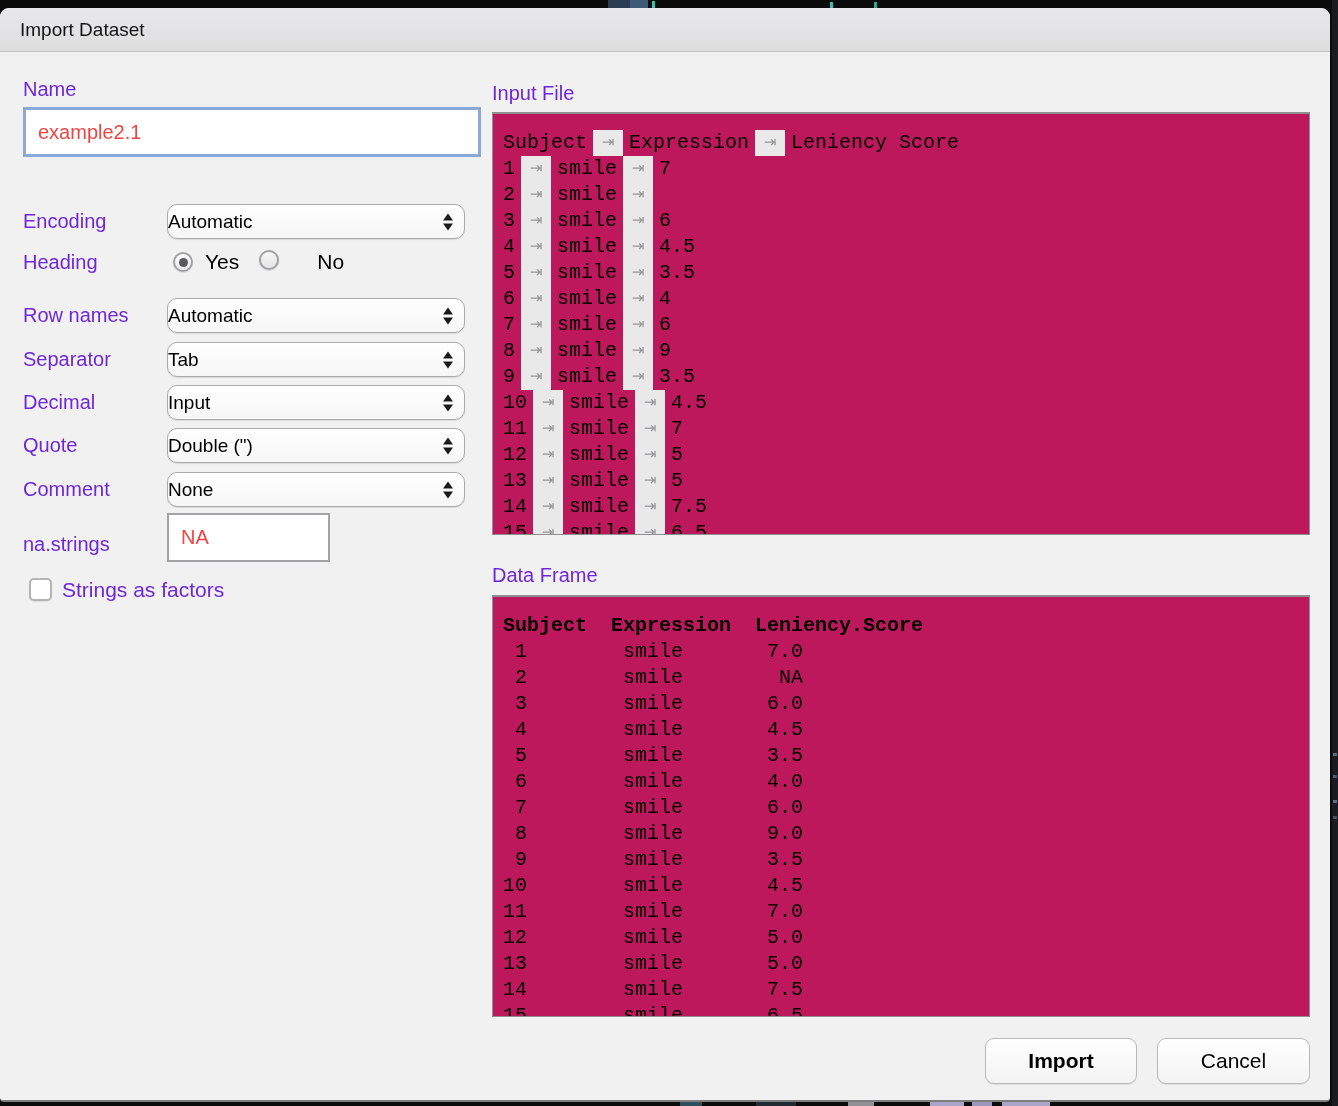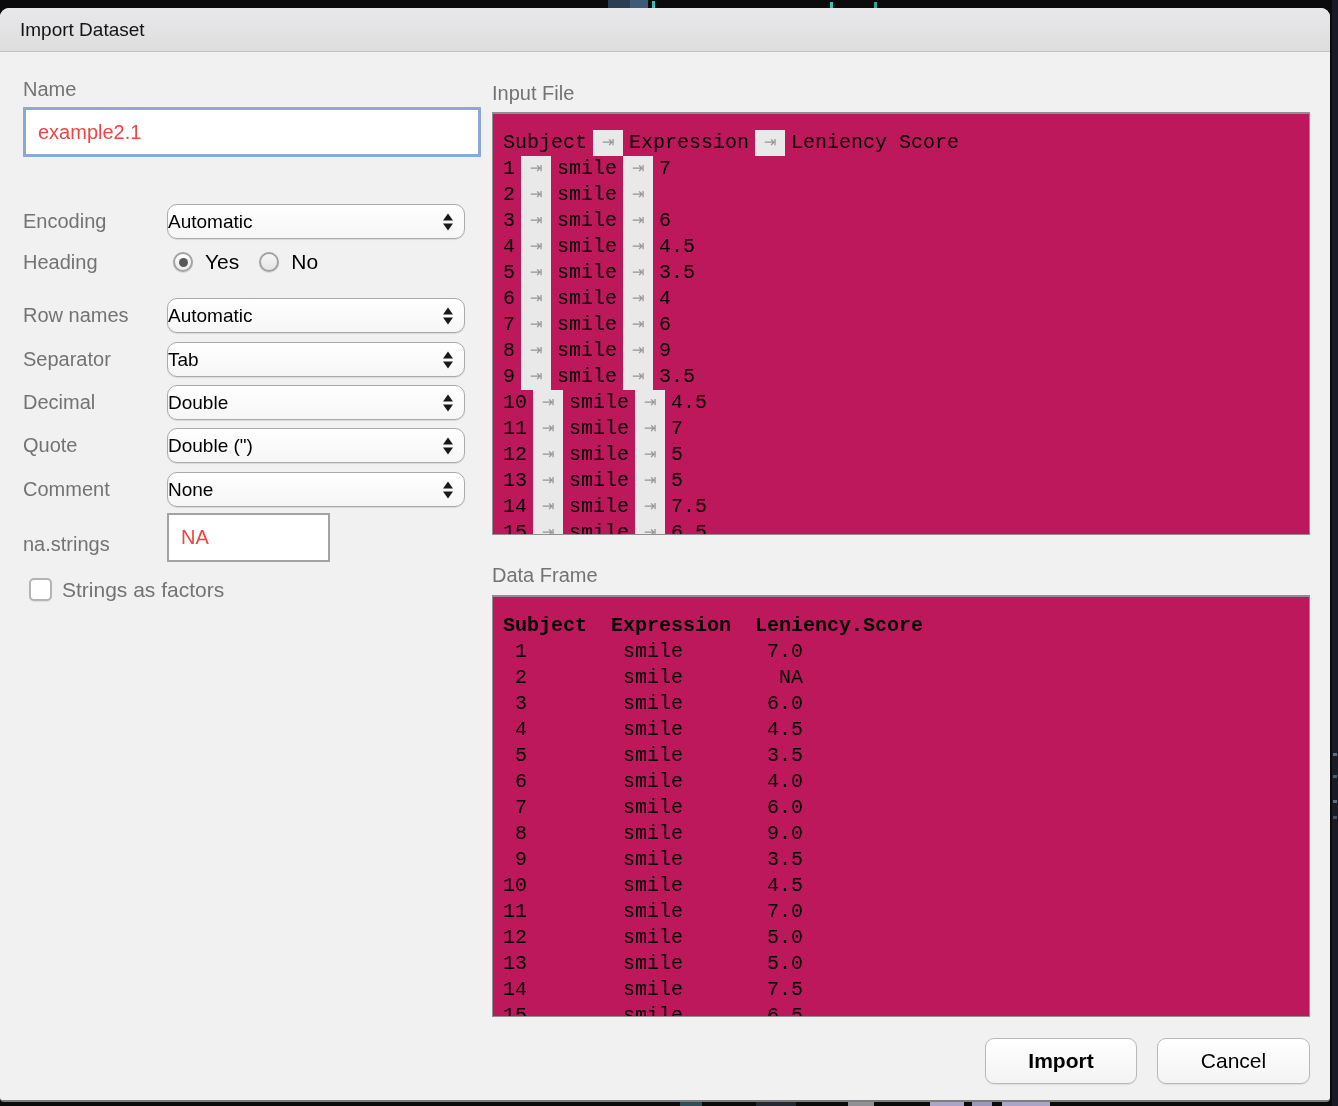--- a/index.html
+++ b/index.html
@@ -15,21 +15,21 @@
     background:#f1f1f2; border-radius:9px 9px 4px 4px;
     border-bottom:2px solid #7e7e7e; overflow:hidden;
   }
   .titlebar {
     position:absolute; left:0; top:0; width:100%; height:44px;
     background:linear-gradient(#e8e8ea,#dededf);
     border-bottom:1px solid #c2c2c4;
     display:flex; align-items:center; padding-left:20px;
     font-size:19px; color:#141414;
   }
-  .lbl { position:absolute; font-size:20px; color:#737373; white-space:nowrap; }
+  .lbl { position:absolute; font-size:20px; color:#6d28d9; white-space:nowrap; }
   .row-lbl { left:23px; height:35px; line-height:35px; }
   .select {
     position:absolute; left:167px; width:298px; height:35px;
     background:linear-gradient(#ffffff,#f6f6f7);
     border:1px solid #aaaaac; border-radius:10px;
     box-shadow:0 1px 1px rgba(0,0,0,0.10);
     font-size:19px; display:flex; align-items:center; 
   }
   .arrows { position:absolute; right:11px; top:50%; transform:translateY(-50%); display:flex; flex-direction:column; gap:3px; }
   .arrows .up   { width:0; height:0; border-left:5px solid transparent; border-right:5px solid transparent; border-bottom:7px solid #1a1a1a; }
@@ -116,21 +116,21 @@
           <span class="down"></span>
         </span>
     </div>
 
     <div class="lbl row-lbl" style="top:240px;height:28px;line-height:28px;">Heading</div>
     <div class="radio-group" style="left:173px;top:240px;height:28px;">
       <span style="display:flex;align-items:center;">
         <span class="radio on"></span>
         <span class="radio-lbl">Yes</span>
       </span>
-      <span style="display:flex;align-items:center;">
+      <span style="display:flex;gap:26px;">
         <span class="radio"></span>
         <span class="radio-lbl">No</span>
       </span>
     </div>
 
     <div class="lbl row-lbl" style="top:290px;">Row names</div>
     <div class="select" style="top:290px;">
       <span>Automatic</span>
       <span class="arrows">
           <span class="up"></span>
@@ -142,21 +142,21 @@
     <div class="select" style="top:334px;">
       <span>Tab</span>
       <span class="arrows">
           <span class="up"></span>
           <span class="down"></span>
         </span>
     </div>
 
     <div class="lbl row-lbl" style="top:377px;">Decimal</div>
     <div class="select" style="top:377px;">
-      <span>Double</span>
+      <span>Input</span>
       <span class="arrows">
           <span class="up"></span>
           <span class="down"></span>
         </span>
     </div>
 
     <div class="lbl row-lbl" style="top:420px;">Quote</div>
     <div class="select" style="top:420px;">
       <span>Double (")</span>
       <span class="arrows">

